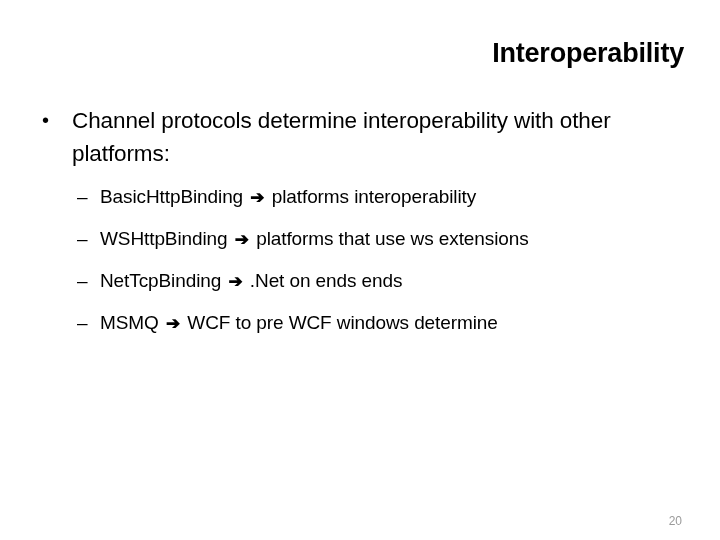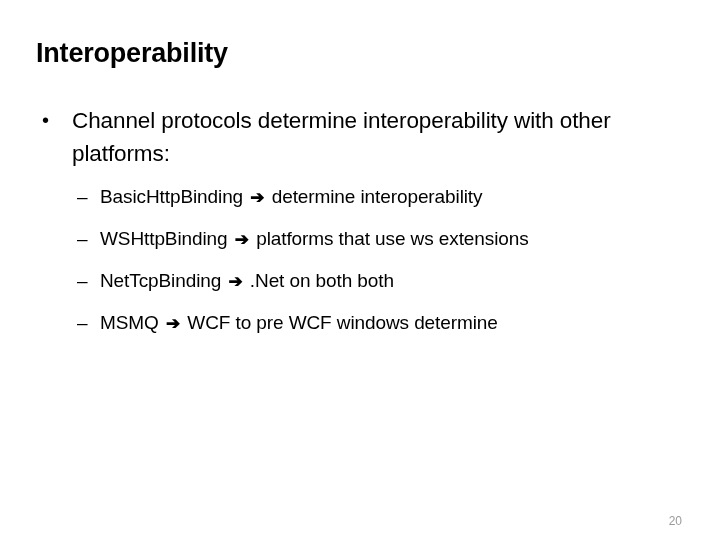--- a/index.html
+++ b/index.html
@@ -23,21 +23,21 @@
     height: 540px;
     background: #ffffff;
   }
 
   
   .slide-title {
     position: absolute;
     left: 36px;
     top: 36px;
     width: 648px;
-    text-align: left;
+    text-align: right;
     font-size: 27px;
     font-weight: bold;
     line-height: 34px;
     color: #000000;
     letter-spacing: -0.2px;
   }
 
   
   .body-area {
     position: absolute;
@@ -120,35 +120,35 @@
       <span class="marker">•</span>
       <span>Channel protocols determine interoperability with other platforms:</span>
     </div>
 
     <div class="sublist">
 
       <div class="bullet-l2">
         <span class="marker">–</span>
         <span>BasicHttpBinding</span>
         <span class="arrow-glyph">➔</span>
-        <span>determine interoperability</span>
+        <span>platforms interoperability</span>
       </div>
 
       <div class="bullet-l2">
         <span class="marker">–</span>
         <span>WSHttpBinding</span>
         <span class="arrow-glyph">➔</span>
         <span>platforms that use ws extensions</span>
       </div>
 
       <div class="bullet-l2">
         <span class="marker">–</span>
         <span>NetTcpBinding</span>
         <span class="arrow-glyph">➔</span>
-        <span>.Net on both both</span>
+        <span>.Net on ends ends</span>
       </div>
 
       <div class="bullet-l2">
         <span class="marker">–</span>
         <span>MSMQ</span>
         <span class="arrow-glyph">➔</span>
         <span>WCF to pre WCF windows determine</span>
       </div>
 
     </div>

